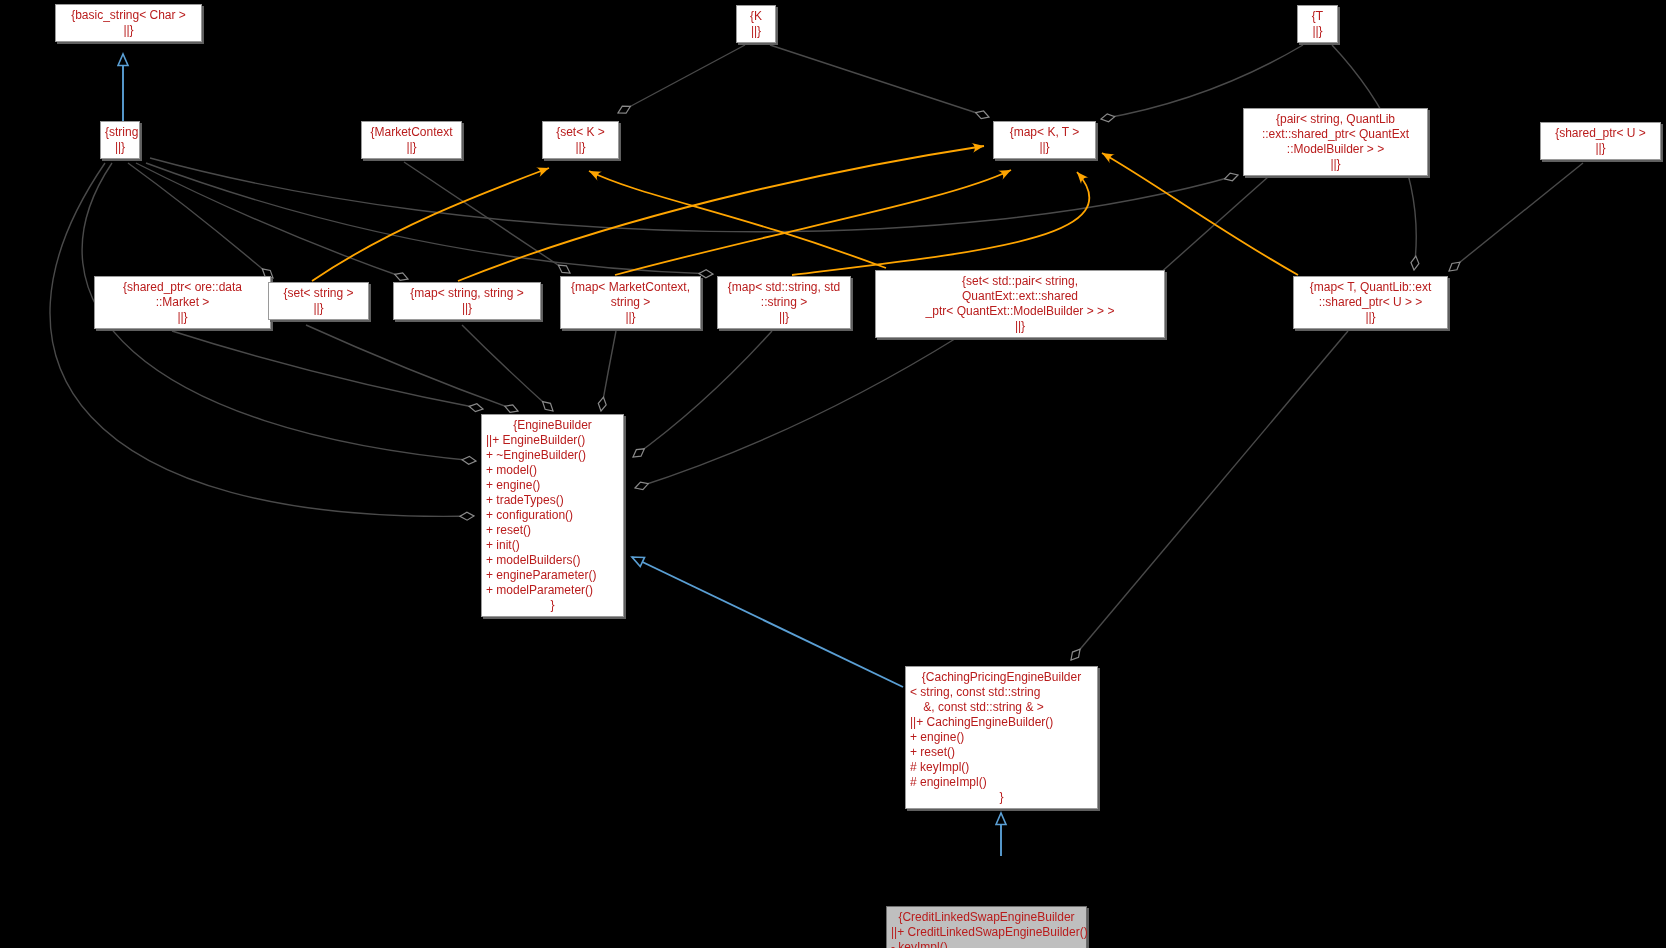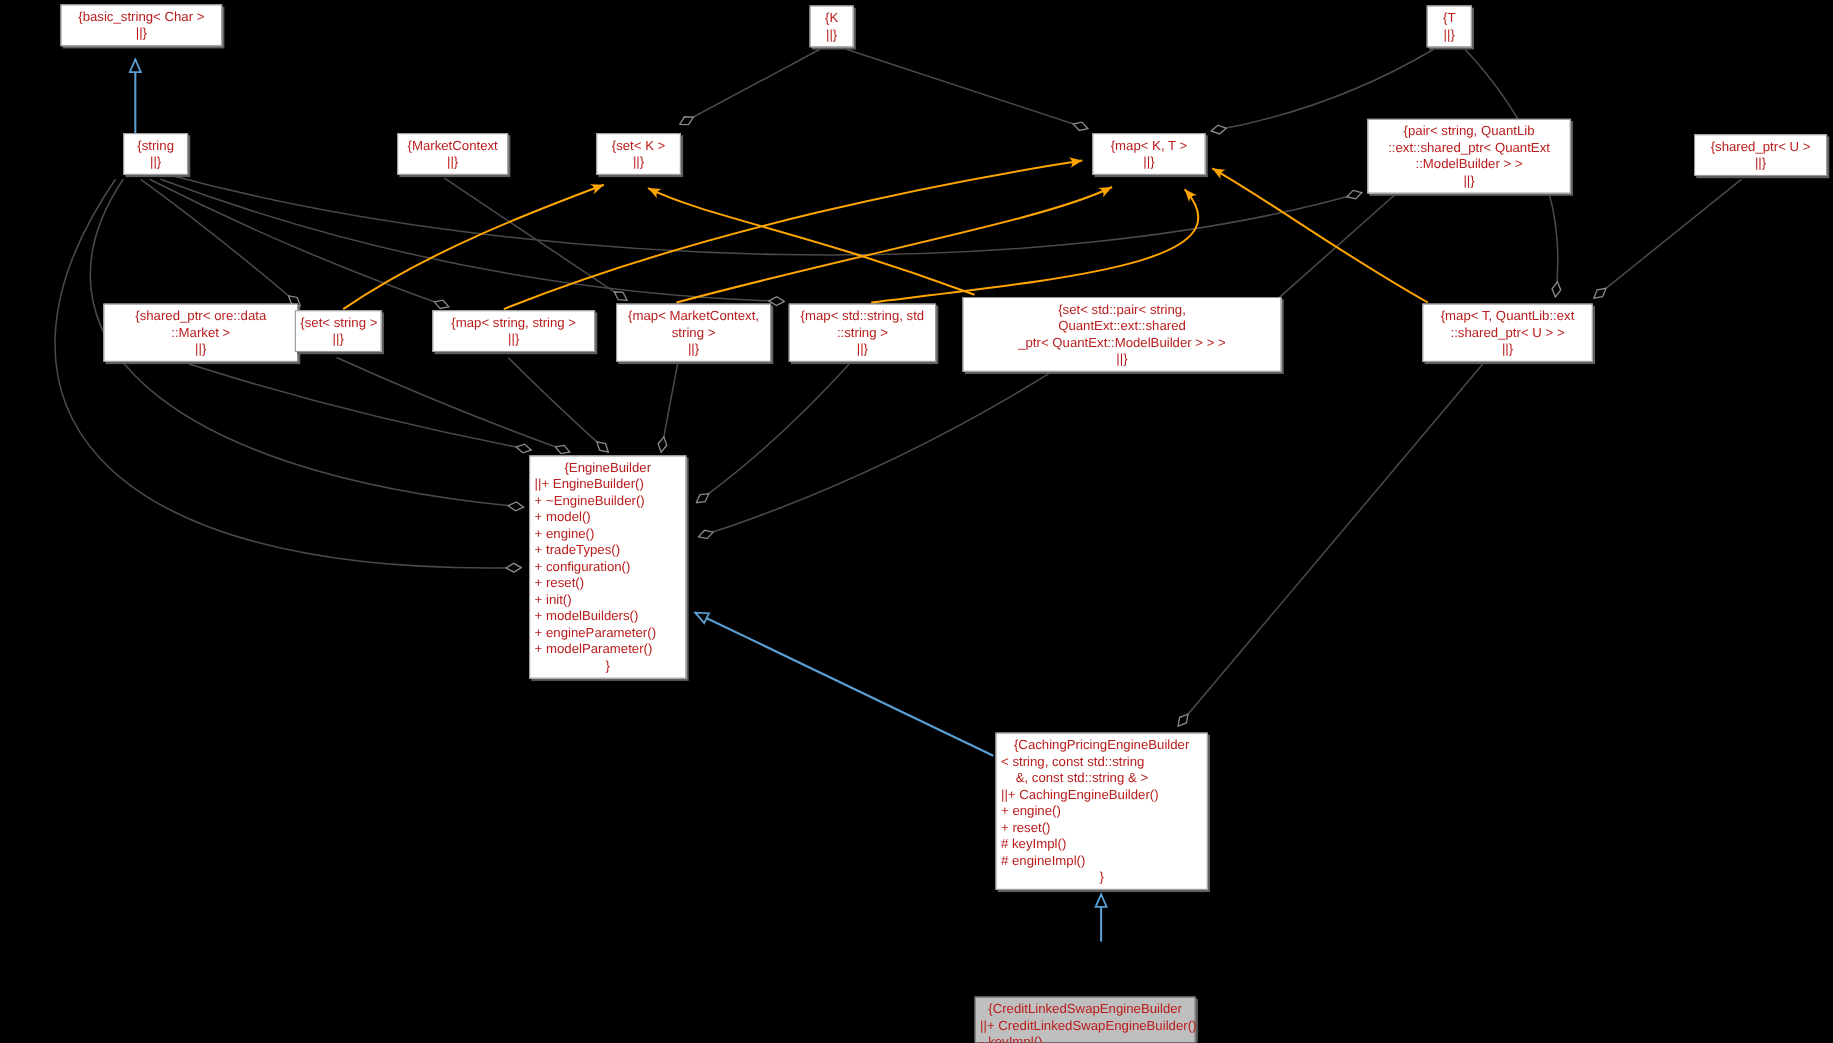--- a/index.html
+++ b/index.html
@@ -68,30 +68,30 @@
     </g>
 
     <g>
       <path class="inh" d="M123,121 L123,54" marker-end="url(#mtri)"></path>
       <path class="inh" d="M903,687 L632,557" marker-end="url(#mtri)"></path>
       <path class="inh" d="M1001,856 L1001,813" marker-end="url(#mtri)"></path>
     </g>
   </svg>
 
   <div class="node" style="left:55px;top:4px;width:147px;"><div class="ln c">{basic_string&lt; Char &gt;</div><div class="ln c">||}</div></div>
-  <div class="node" style="left:112px;top:121px;width:59px;"><div class="ln c">{string</div><div class="ln c">||}</div></div>
+  <div class="node" style="left:100px;top:121px;width:40px;"><div class="ln c">{string</div><div class="ln c">||}</div></div>
   <div class="node" style="left:361px;top:121px;width:101px;"><div class="ln c">{MarketContext</div><div class="ln c">||}</div></div>
   <div class="node" style="left:542px;top:121px;width:77px;"><div class="ln c">{set&lt; K &gt;</div><div class="ln c">||}</div></div>
   <div class="node" style="left:736px;top:5px;width:40px;"><div class="ln c">{K</div><div class="ln c">||}</div></div>
   <div class="node" style="left:993px;top:121px;width:103px;"><div class="ln c">{map&lt; K, T &gt;</div><div class="ln c">||}</div></div>
   <div class="node" style="left:1297px;top:5px;width:41px;"><div class="ln c">{T</div><div class="ln c">||}</div></div>
   <div class="node" style="left:1243px;top:108px;width:185px;"><div class="ln c">{pair&lt; string, QuantLib</div><div class="ln c">::ext::shared_ptr&lt; QuantExt</div><div class="ln c">::ModelBuilder &gt; &gt;</div><div class="ln c">||}</div></div>
   <div class="node" style="left:1540px;top:122px;width:121px;"><div class="ln c">{shared_ptr&lt; U &gt;</div><div class="ln c">||}</div></div>
   <div class="node" style="left:94px;top:276px;width:177px;"><div class="ln c">{shared_ptr&lt; ore::data</div><div class="ln c">::Market &gt;</div><div class="ln c">||}</div></div>
-  <div class="node" style="left:268px;top:282px;width:79px;"><div class="ln c">{set&lt; string &gt;</div><div class="ln c">||}</div></div>
+  <div class="node" style="left:268px;top:282px;width:101px;"><div class="ln c">{set&lt; string &gt;</div><div class="ln c">||}</div></div>
   <div class="node" style="left:393px;top:282px;width:148px;"><div class="ln c">{map&lt; string, string &gt;</div><div class="ln c">||}</div></div>
   <div class="node" style="left:560px;top:276px;width:141px;"><div class="ln c">{map&lt; MarketContext,</div><div class="ln c">string &gt;</div><div class="ln c">||}</div></div>
   <div class="node" style="left:717px;top:276px;width:134px;"><div class="ln c">{map&lt; std::string, std</div><div class="ln c">::string &gt;</div><div class="ln c">||}</div></div>
   <div class="node" style="left:875px;top:270px;width:290px;"><div class="ln c">{set&lt; std::pair&lt; string,</div><div class="ln c">QuantExt::ext::shared</div><div class="ln c">_ptr&lt; QuantExt::ModelBuilder &gt; &gt; &gt;</div><div class="ln c">||}</div></div>
   <div class="node" style="left:1293px;top:276px;width:155px;"><div class="ln c">{map&lt; T, QuantLib::ext</div><div class="ln c">::shared_ptr&lt; U &gt; &gt;</div><div class="ln c">||}</div></div>
   <div class="node" style="left:481px;top:414px;width:143px;"><div class="ln c">{EngineBuilder</div><div class="ln l">||+ EngineBuilder()</div><div class="ln l">+ ~EngineBuilder()</div><div class="ln l">+ model()</div><div class="ln l">+ engine()</div><div class="ln l">+ tradeTypes()</div><div class="ln l">+ configuration()</div><div class="ln l">+ reset()</div><div class="ln l">+ init()</div><div class="ln l">+ modelBuilders()</div><div class="ln l">+ engineParameter()</div><div class="ln l">+ modelParameter()</div><div class="ln c">}</div></div>
   <div class="node" style="left:905px;top:666px;width:193px;"><div class="ln c">{CachingPricingEngineBuilder</div><div class="ln l">&lt; string, const std::string</div><div class="ln l">    &amp;, const std::string &amp; &gt;</div><div class="ln l">||+ CachingEngineBuilder()</div><div class="ln l">+ engine()</div><div class="ln l">+ reset()</div><div class="ln l"># keyImpl()</div><div class="ln l"># engineImpl()</div><div class="ln c">}</div></div>
   <div class="node selected" style="left:886px;top:906px;width:201px;"><div class="ln c">{CreditLinkedSwapEngineBuilder</div><div class="ln l">||+ CreditLinkedSwapEngineBuilder()</div><div class="ln l">- keyImpl()</div><div class="ln l">- engineImpl()</div><div class="ln c">}</div></div>
 
 </div>

